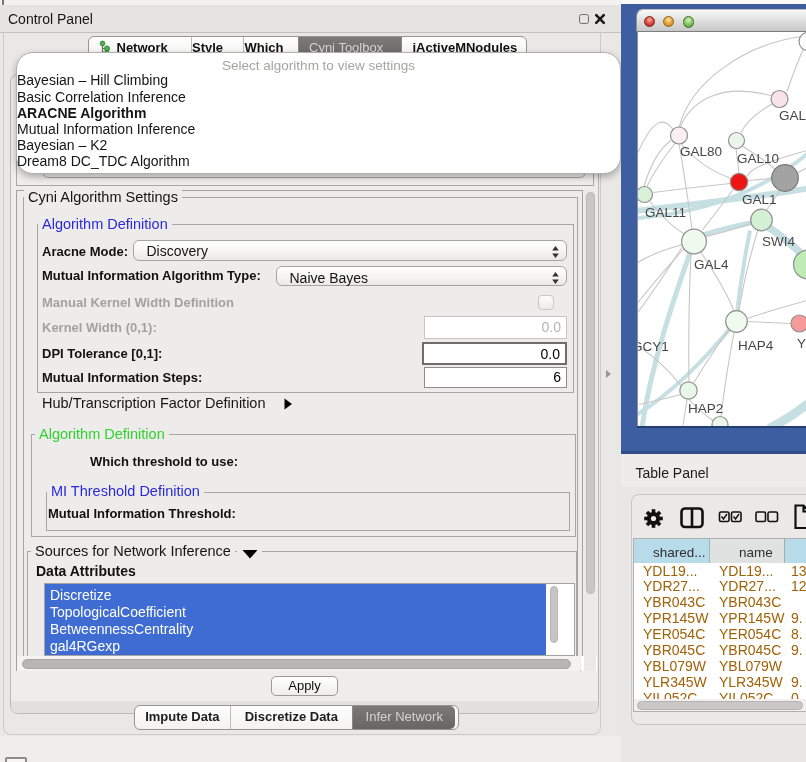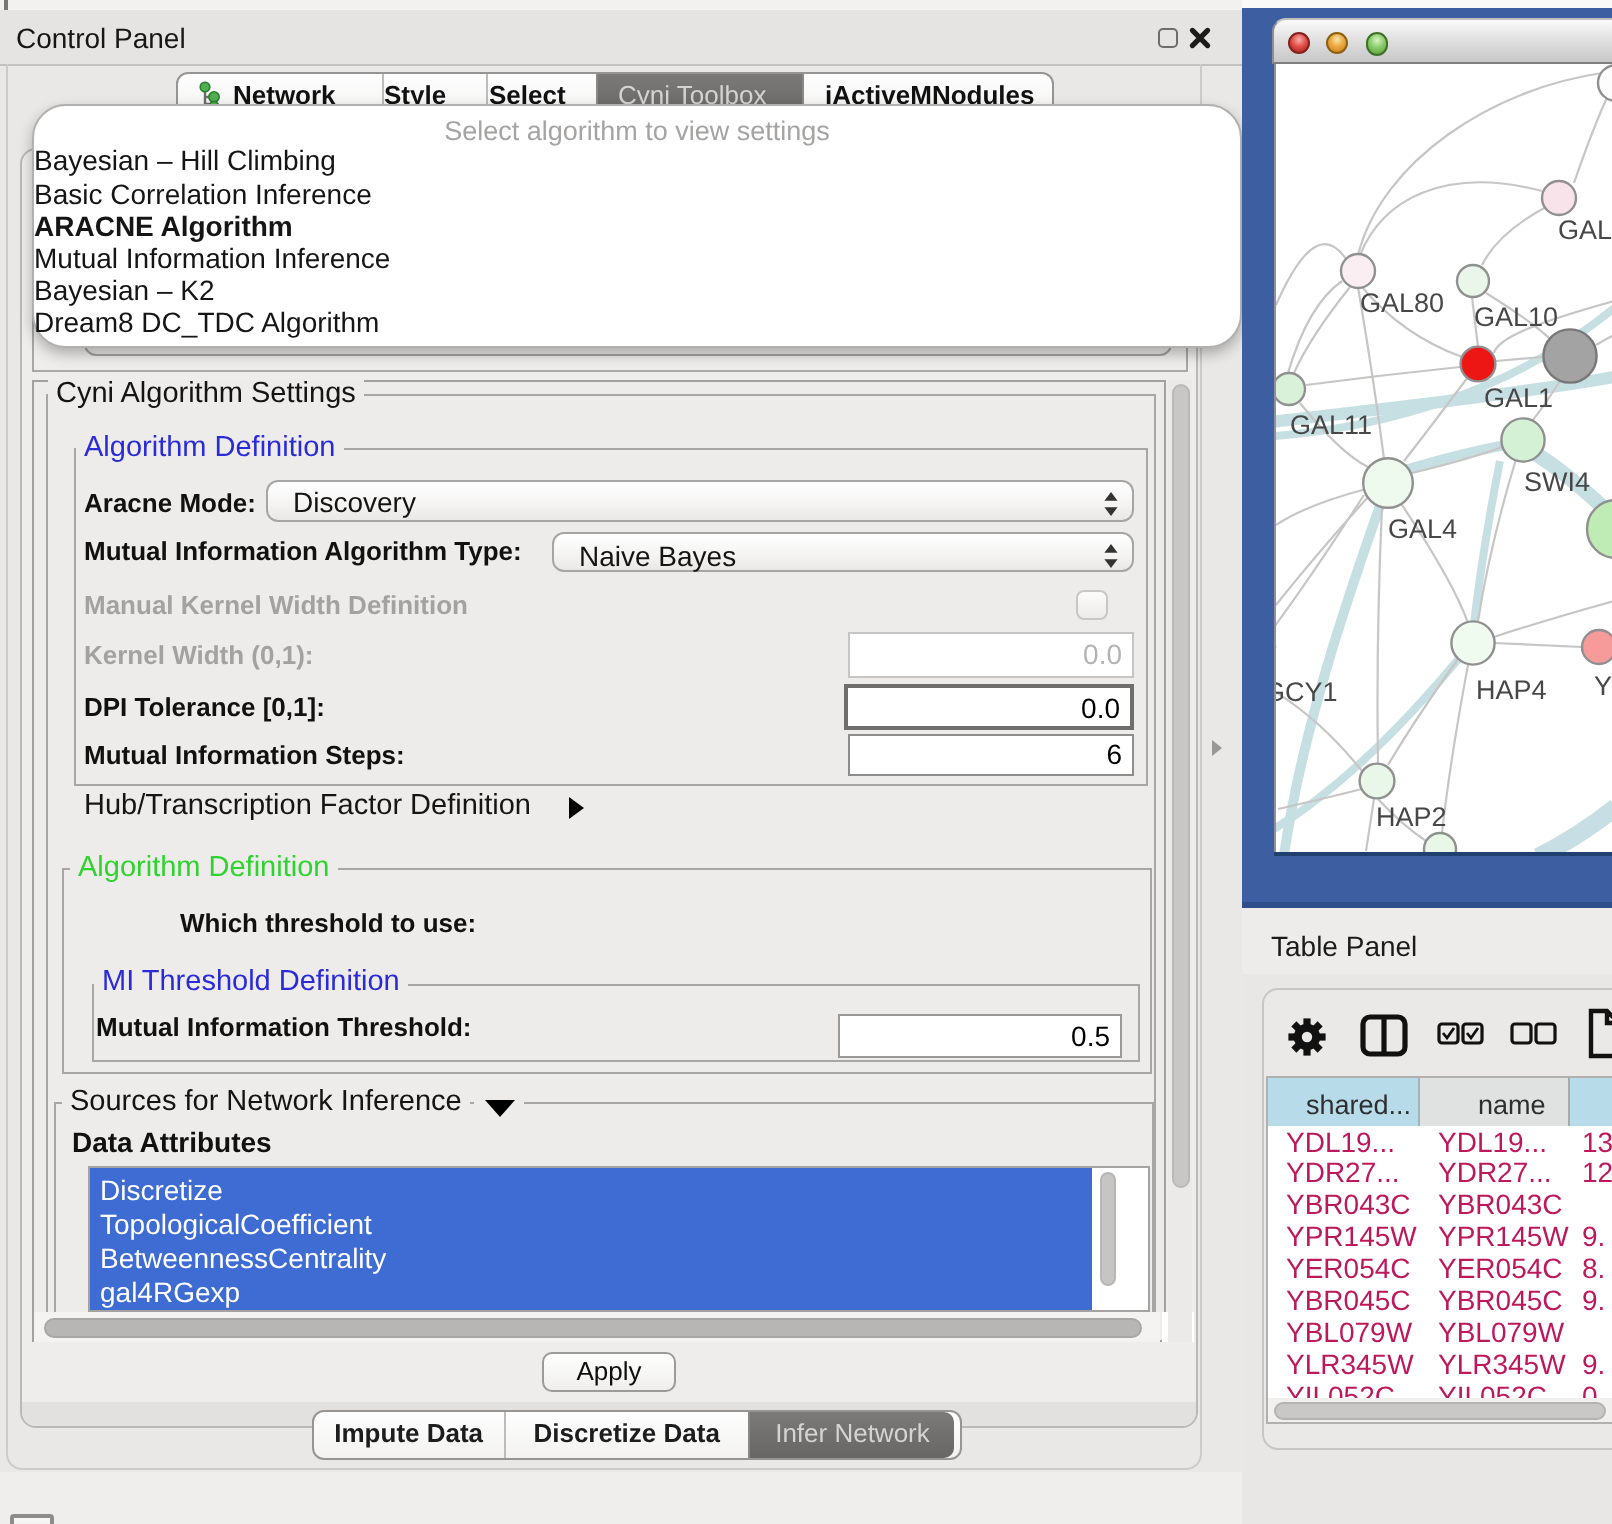--- a/index.html
+++ b/index.html
@@ -34,21 +34,21 @@
   <span class="seg" style="width:101.7px;border-radius:5px 0 0 5px"></span><span class="seg" style="width:52.2px;border-left:1px solid #bdbcbb"></span><span class="seg" style="width:55.5px;border-left:1px solid #bdbcbb"></span><span class="seg" style="width:103.1px;background:linear-gradient(#7b7a79,#676665);border-left:1px solid #8a8988"></span><span class="seg" style="width:124px;border-left:1px solid #8a8988;border-radius:0 5px 5px 0"></span>
 </div>
 <svg class="a" style="left:97px;top:38.5px" width="14" height="16" viewBox="0 0 14 16">
   <path d="M5.5 5.5 V13 H9 M5.5 9.5 H9" stroke="#6b6b6b" stroke-width="1.2" fill="none"></path>
   <circle cx="5.5" cy="4.5" r="2.4" fill="#4fae4f" stroke="#2e7d2e" stroke-width="0.8"></circle>
   <circle cx="10" cy="9.5" r="2.6" fill="#4fae4f" stroke="#2e7d2e" stroke-width="0.8"></circle>
   <circle cx="10" cy="14" r="2.3" fill="#4fae4f" stroke="#2e7d2e" stroke-width="0.8"></circle>
 </svg>
 <span class="a lb" style="left:116.5px;top:40.5px">Network</span>
 <span class="a lb" style="left:192px;top:40.5px">Style</span>
-<span class="a lb" style="left:244.5px;top:40.5px">Select</span>
+<span class="a lb" style="left:244.5px;top:40.5px">Which</span>
 <span class="a" style="left:309px;top:40.5px;font:13px/14px 'Liberation Sans',sans-serif;color:#d5d4d2">Cyni Toolbox</span>
 <span class="a lb" style="left:412.5px;top:40.5px">jActiveMNodules</span>
 
 <div class="a" style="left:10px;top:73.5px;width:589px;height:640px;background:#eeedec;border:1px solid #bab9b8;border-radius:8px;box-sizing:border-box"></div>
 <div class="a" style="left:11px;top:701px;width:587px;height:11.5px;background:#e2e1e0;border-radius:0 0 7px 7px"></div>
 
 <div class="gb" style="left:16px;top:86px;width:578px;height:45px;border-color:#a8a7a6"></div>
 <div class="a" style="left:40px;top:98px;width:547px;height:28px;border-radius:7px;background:#fff;border:3px solid #4f9bd8;box-shadow:0 0 3px #84bfe6;box-sizing:border-box"></div>
 <div class="gb" style="left:16px;top:140px;width:578px;height:46px;border-color:#a8a7a6"></div>
 <div class="a" style="left:42px;top:156.5px;width:544px;height:21px;border-radius:6px;background:linear-gradient(#fbfbfa,#e9e8e7);border:1px solid #a3a2a1;box-sizing:border-box"></div>
@@ -97,21 +97,20 @@
     </svg>
 
 <div class="gb" style="left:31px;top:434px;width:545px;height:103px"></div>
 <span class="gt" style="left:35px;top:426.5px;color:#2fd32f">Algorithm Definition</span>
 
 <span class="a lb" style="left:90px;top:455px;width:137px;text-align:left">Which threshold to use:</span>
 
 <div class="gb" style="left:46px;top:492px;width:524px;height:39px"></div>
 <span class="gt" style="left:47px;top:484px;color:#2a2ad8">MI Threshold Definition</span>
 <span class="a lb" style="left:48px;top:507px">Mutual Information Threshold:</span>
-<div class="fld" style="left:419px;top:507px;width:142px;height:22px;border:1px solid #9a9998;color:#000;line-height:20px">0.5</div>
 
 <div class="a" style="left:27px;top:551px;width:550px;height:120px;border:1px solid #a7a6a5;border-bottom:none;box-sizing:border-box"></div>
 <span class="gt" style="left:31px;top:543.5px;color:#141414">Sources for Network Inference</span>
 <div class="a" style="left:237px;top:547px;width:25px;height:12px;background:#edecea"></div>
     <svg class="a" style="left:242px;top:548.5px" width="16" height="10" viewBox="0 0 16 10">
       <path d="M0.5 1 H15.5 L8 9.5z" fill="#000"></path>
     </svg>
 <span class="a lb" style="left:36px;top:564px;font-size:14px">Data Attributes</span>
 
 <div class="a" style="left:43.5px;top:583px;width:531px;height:72.5px;background:#fff;border:1px solid #a4a3a2;box-sizing:border-box"></div>
@@ -123,21 +122,21 @@
 <div class="a" style="left:549.5px;top:586px;width:8px;height:57px;border-radius:4px;background:#c6c5c4;border:1px solid #b8b7b6;box-sizing:border-box"></div>
 
 <div class="a" style="left:17px;top:656px;width:563px;height:15px;background:#f4f3f2"></div>
 <div class="a" style="left:22px;top:658.5px;width:549px;height:10px;border-radius:5px;background:#b7b6b5;border:1px solid #a8a7a6;box-sizing:border-box"></div>
 <div class="a" style="left:580.5px;top:656px;width:16px;height:15px;background:#fff"></div>
 <div class="a" style="left:584px;top:190px;width:12px;height:481px;background:#eceae9"></div>
 <div class="a" style="left:585.5px;top:192px;width:9px;height:402px;border-radius:4.5px;background:#c8c7c6;border:1px solid #bab9b8;box-sizing:border-box"></div>
 
 <div class="a" style="left:271px;top:675.5px;width:67px;height:20px;border-radius:5px;border:1px solid #9b9a99;background:linear-gradient(#ffffff,#efeeec);box-sizing:border-box;text-align:center;font:13px/18px 'Liberation Sans',sans-serif;color:#0e0e0e">Apply</div>
 
-<div class="a" style="left:156px;top:705px;width:322.5px;height:22.5px;border:1px solid #969594;border-radius:6px;background:linear-gradient(#fefefe,#f3f2f1);white-space:nowrap;font-size:0">
+<div class="a" style="left:134px;top:705px;width:322.5px;height:22.5px;border:1px solid #969594;border-radius:6px;background:linear-gradient(#fefefe,#f3f2f1);white-space:nowrap;font-size:0">
   <span class="seg" style="width:94.7px;border-radius:5px 0 0 5px;line-height:22px">Impute Data</span><span class="seg" style="width:122.3px;border-left:1px solid #bdbcbb;line-height:22px">Discretize Data</span><span class="seg" style="width:103.5px;background:linear-gradient(#7b7a79,#676665);border-left:1px solid #8a8988;border-radius:0 5px 5px 0;font-weight:400;color:#d5d4d2;line-height:22px">Infer Network</span>
 </div>
 
 <div class="a" style="left:16px;top:52px;width:605px;height:122px;background:#fff;border:1px solid #b1b0af;border-radius:17px;box-shadow:0 3px 7px rgba(0,0,0,0.28);box-sizing:border-box">
   <div style="text-align:center;font:13.5px/14px 'Liberation Sans',sans-serif;color:#a5a4a3;margin-top:6px">Select algorithm to view settings</div>
   <span style="position:absolute;left:0px;top:20.0px;font-size:14px;line-height:14px;color:#151515;white-space:nowrap">Bayesian – Hill Climbing</span>
   <span style="position:absolute;left:0px;top:36.5px;font-size:14px;line-height:14px;color:#151515;white-space:nowrap">Basic Correlation Inference</span>
   <span style="position:absolute;left:0px;top:52.5px;font-weight:700;font-size:14px;line-height:14px;color:#151515;white-space:nowrap">ARACNE Algorithm</span>
   <span style="position:absolute;left:0px;top:68.5px;font-size:14px;line-height:14px;color:#151515;white-space:nowrap">Mutual Information Inference</span>
   <span style="position:absolute;left:0px;top:84.5px;font-size:14px;line-height:14px;color:#151515;white-space:nowrap">Bayesian – K2</span>
@@ -272,21 +271,21 @@
     <path d="M157.5 5.5 h8 l6 6 v16.5 h-14z M165.5 5.5 v6 h6" stroke-width="2.2"></path>
   </g>
 </svg>
 
 <div class="a" style="left:633px;top:538px;width:173px;height:174px;background:#fff;border:1px solid #b1b0ae;border-right:none;box-sizing:border-box"></div>
 <div class="a" style="left:634px;top:539px;width:74.5px;height:24px;background:#b7dbe9;border-right:1px solid #9fb4bc"></div>
 <div class="a" style="left:709.5px;top:539px;width:74px;height:24px;background:#e0e1e1;border-right:1px solid #a9a9a9"></div>
 <div class="a" style="left:784.5px;top:539px;width:21.5px;height:24px;background:#b7dbe9"></div>
 <span class="a" style="left:653px;top:546px;font:13.5px/14px 'Liberation Sans',sans-serif;color:#2e2e2e">shared...</span>
 <span class="a" style="left:739px;top:546px;font:13.5px/14px 'Liberation Sans',sans-serif;color:#2e2e2e">name</span>
-<div class="a" style="left:634px;top:563px;width:172px;height:137px;overflow:hidden;font:14px/15.9px 'Liberation Sans',sans-serif;color:#be185d">
+<div class="a" style="left:634px;top:563px;width:172px;height:137px;overflow:hidden;font:14px/15.9px 'Liberation Sans',sans-serif;color:#a16207">
   <div style="position:absolute;left:9px;top:0.5px;white-space:pre">YDL19...
 YDR27...
 YBR043C
 YPR145W
 YER054C
 YBR045C
 YBL079W
 YLR345W
 YIL052C</div>
   <div style="position:absolute;left:85px;top:0.5px;white-space:pre">YDL19...

